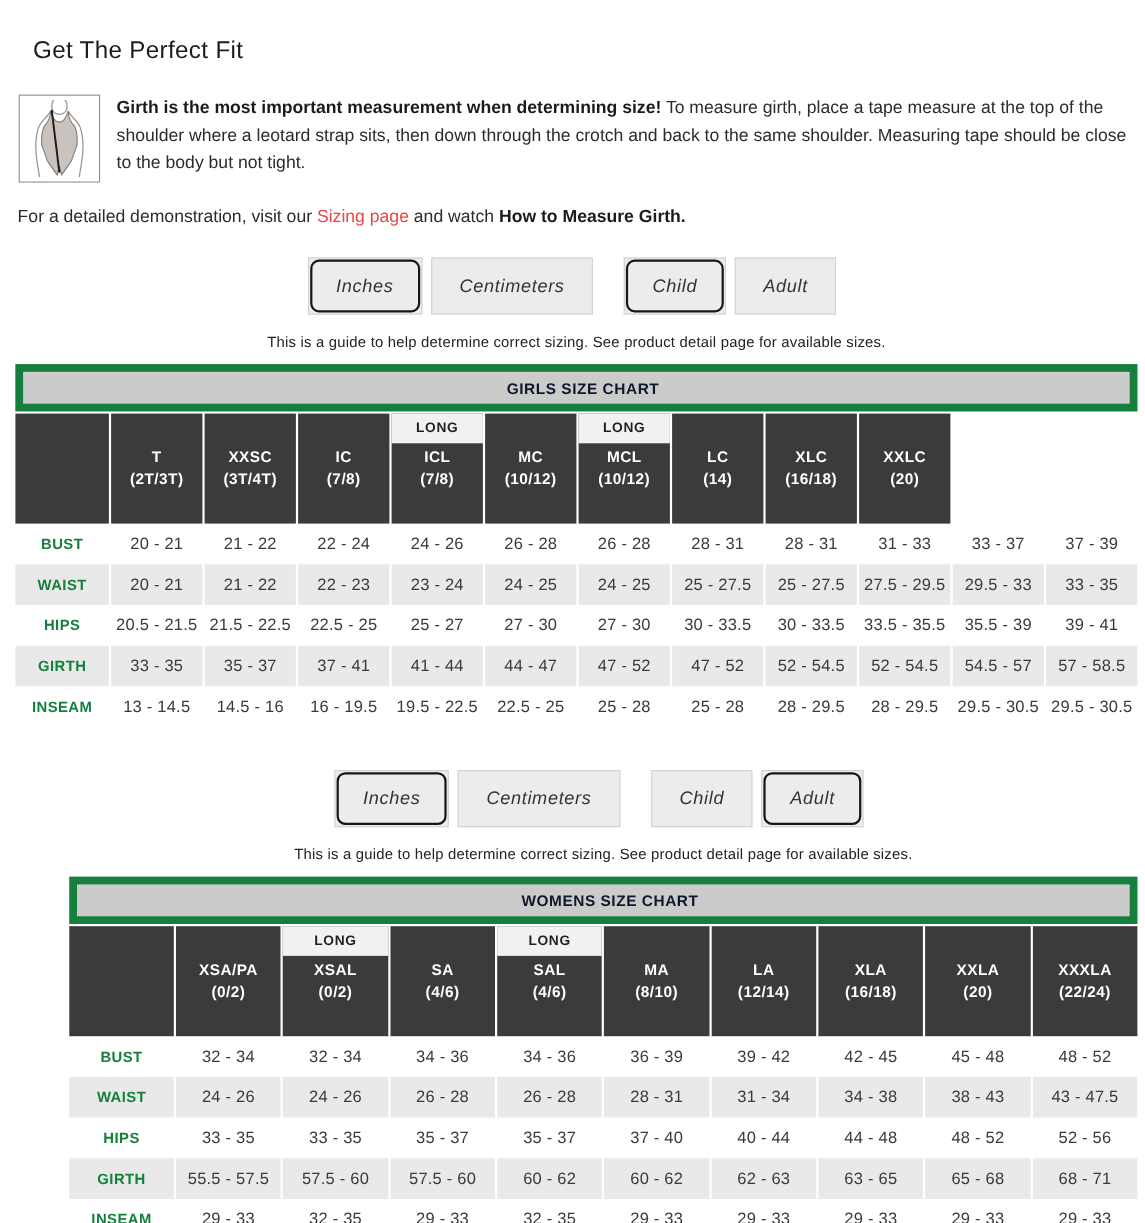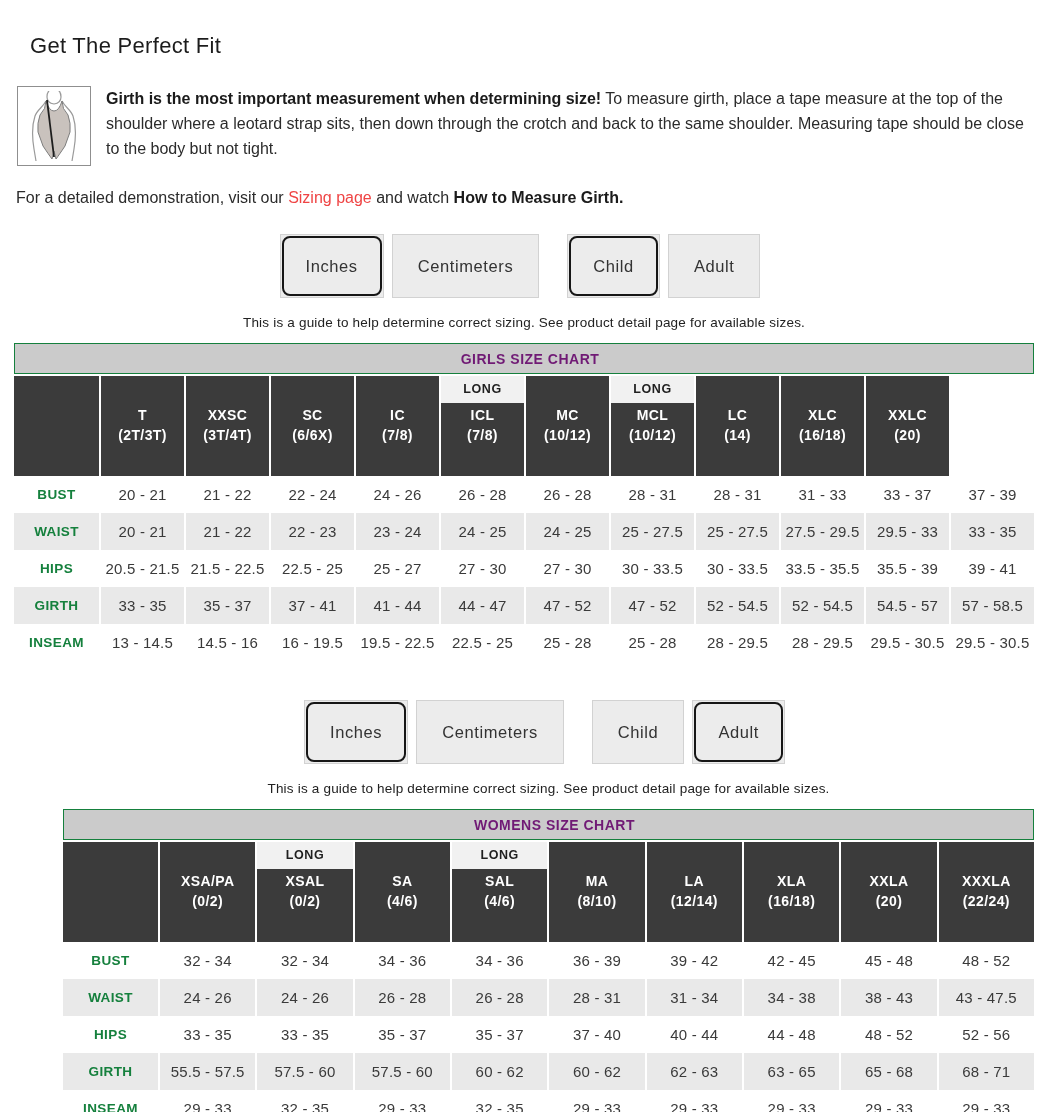--- a/index.html
+++ b/index.html
@@ -29,36 +29,36 @@
   .demo-line b{color:#1b1b1b;}
 
   .chart-section .inner{box-sizing:border-box;}
   .s1 .inner{width:1020px;}
   .s2 .inner{width:971px;margin-left:49px;}
 
   .btn-row{display:flex;justify-content:center;align-items:center;margin-top:27px;}
   .s2 .btn-row{margin-top:39px;}
   .tbtn{
     position:relative;background:#ececec;border:1px solid #d2d2d2;
-    height:64px;padding:0 25px;font-size:16.5px;letter-spacing:.6px;color:#333;
-    font-family:"Liberation Sans",sans-serif;cursor:pointer;margin-right:8px;
+    height:52px;padding:0 25px;font-size:16.5px;letter-spacing:.6px;color:#333;
+    font-family:"Liberation Sans",sans-serif;cursor:pointer;margin-right:8px;font-style:italic;
   }
   .tbtn.group-start{margin-left:20px;}
   .tbtn.selected::after{
     content:"";position:absolute;inset:1px;border:2.5px solid #161616;
     border-radius:8px;pointer-events:none;
   }
 
   .caption{margin:17px 0 13px 0;font-size:13.5px;color:#222;text-align:center;letter-spacing:.2px;}
 
   .size-table{width:100%;}
   .ttl-bar{
-    height:29px;background:#cbcbcb;border:1px solid #15803d;
+    height:29px;background:#cbcbcb;border:7px solid #15803d;
     display:flex;align-items:center;justify-content:center;
-    font-weight:bold;font-size:14px;letter-spacing:.5px;color:#701a75;
+    font-weight:bold;font-size:14px;letter-spacing:.5px;color:#0f172a;
     margin-bottom:2px;
     padding-left:12px;
   }
   .hrow,.drow{display:grid;column-gap:2px;}
   .hcell{
     background:#3b3b3b;height:100px;position:relative;
     display:flex;flex-direction:column;align-items:center;justify-content:center;
     color:#fff;font-weight:bold;font-size:14px;line-height:1.4;text-align:center;
     letter-spacing:.4px;
   }
@@ -116,24 +116,20 @@
             <div class="hcell"></div>
             <div class="hcell">
               <div>T</div>
               <div>(2T/3T)</div>
             </div>
             <div class="hcell">
               <div>XXSC</div>
               <div>(3T/4T)</div>
             </div>
             <div class="hcell">
-              <div>SC</div>
-              <div>(6/6X)</div>
-            </div>
-            <div class="hcell">
               <div>IC</div>
               <div>(7/8)</div>
             </div>
             <div class="hcell">
               <div class="chip">LONG</div>
               <div>ICL</div>
               <div>(7/8)</div>
             </div>
             <div class="hcell">
               <div>MC</div>

